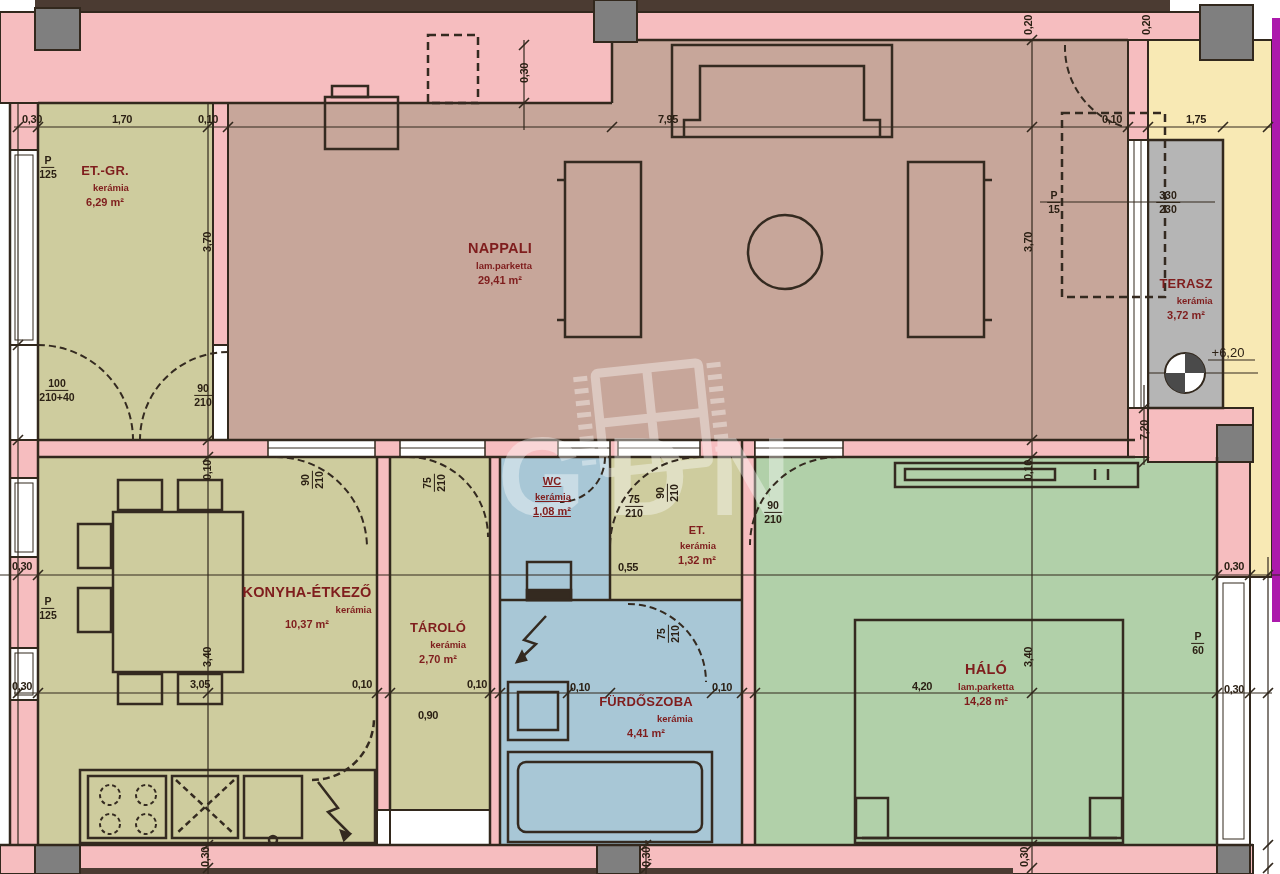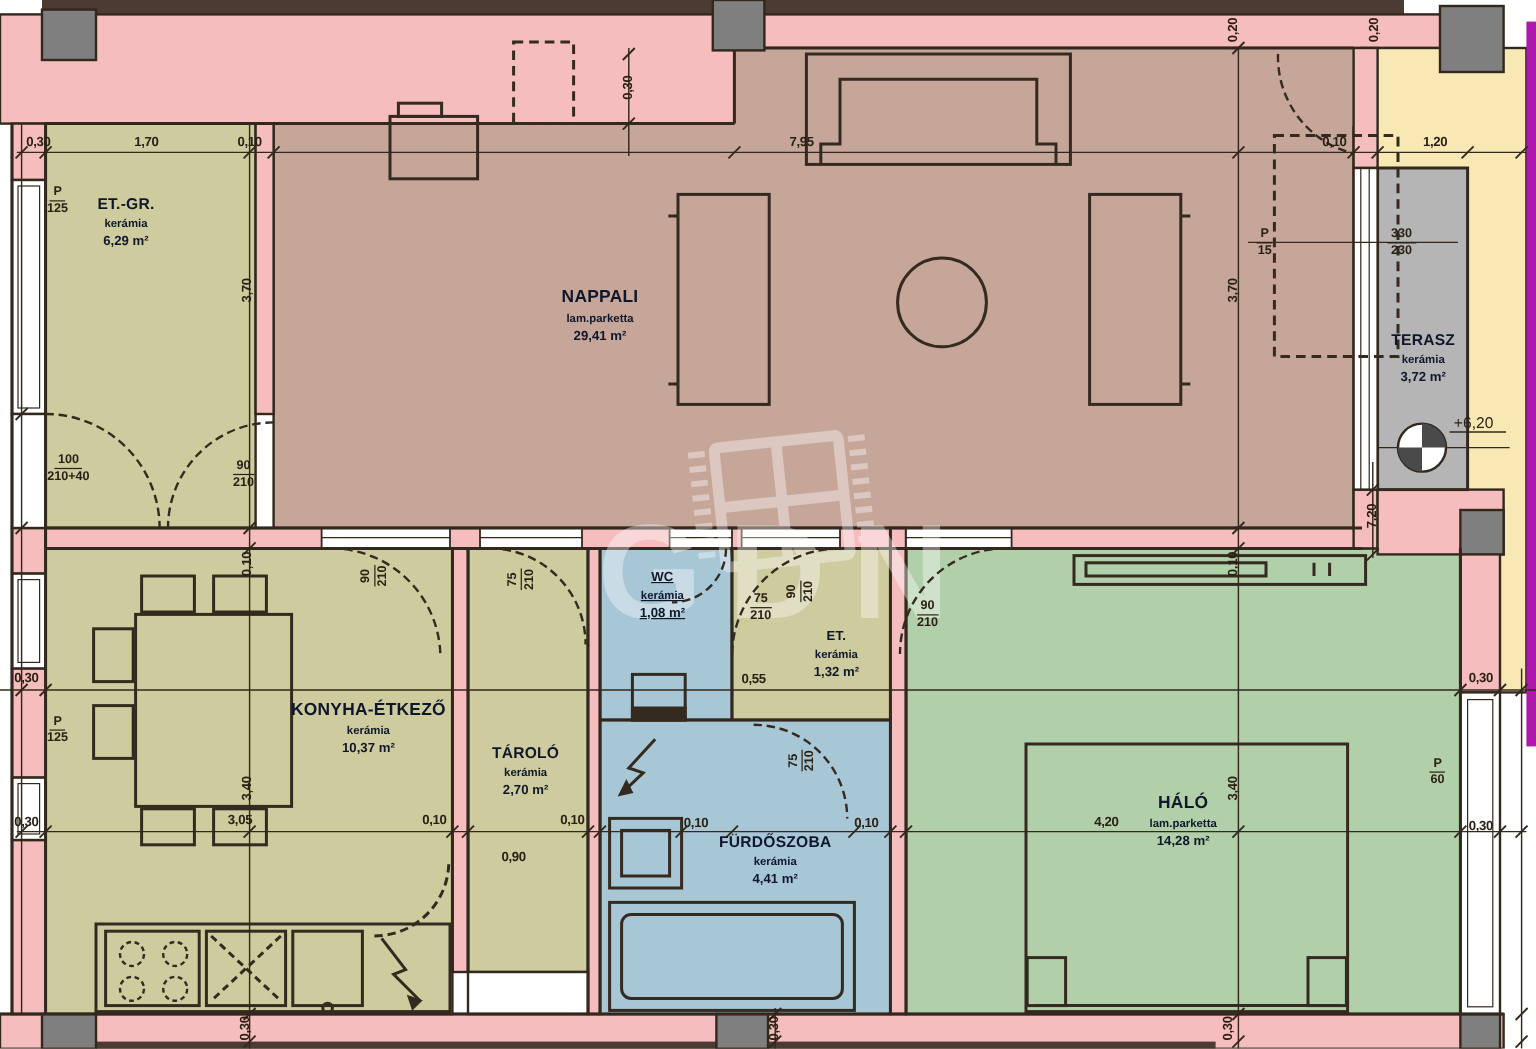--- a/index.html
+++ b/index.html
@@ -12,25 +12,25 @@
   .dim.rot{transform:translate(-50%,-50%) rotate(-90deg);}
   
   .frac{position:absolute;transform:translate(-50%,-50%);display:flex;flex-direction:column;
         align-items:center;font-weight:bold;font-size:10.5px;color:#2b2014;line-height:1.2;
         white-space:nowrap;}
   .frac .ft{border-bottom:1.5px solid #2b2014;padding:0 3px;}
   .frac .fb{padding:0 3px;}
   .frac.rot{transform:translate(-50%,-50%) rotate(-90deg);}
   
   .room-label{position:absolute;transform:translate(-50%,-50%);text-align:center;
-              color:#0f172a;white-space:nowrap;}
+              color:#7f1d1d;white-space:nowrap;}
   .room-label .rn{display:block;font-weight:bold;font-size:13px;letter-spacing:0.2px;}
   .room-label.big .rn{font-size:14.5px;}
   .room-label.small .rn{font-size:11px;}
-  .room-label .rm{display:block;font-weight:bold;font-size:9.5px;margin-top:4px;}
+  .room-label .rm{display:block;font-weight:bold;font-size:9.5px;margin-top:4px;text-align:right;}
   .room-label .ra{display:block;font-weight:bold;font-size:11px;margin-top:3px;text-align:center;}
   .elev{position:absolute;transform:translate(-50%,-50%);font-weight:normal;font-size:13px;
         color:#2b2014;}
 </style>
 </head>
 <body>
 
 <div id="plan">
 
 <svg width="1280" height="874" viewBox="0 0 1280 874">
@@ -336,21 +336,21 @@
 </div>
 
 <span class="elev" style="left:1228px;top:352px;">+6,20</span>
 
 <div id="dim-layer">
       <span class="dim" style="left: 32px; top: 119px;">0,30</span>
       <span class="dim" style="left: 122px; top: 119px;">1,70</span>
       <span class="dim" style="left: 208px; top: 119px;">0,10</span>
       <span class="dim" style="left: 668px; top: 119px; text-align: right;">7,95</span>
       <span class="dim" style="left: 1112px; top: 119px;">0,10</span>
-      <span class="dim" style="left: 1196px; top: 119px;">1,20</span>
+      <span class="dim" style="left: 1196px; top: 119px;">1,75</span>
       <span class="dim rot" style="left: 524px; top: 73px;">0,30</span>
       <span class="dim rot" style="left: 1028px; top: 25px;">0,20</span>
       <span class="dim rot" style="left: 1146px; top: 25px;">0,20</span>
       <span class="dim rot" style="left: 207px; top: 242px;">3,70</span>
       <span class="dim rot" style="left: 207px; top: 470px;">0,10</span>
       <span class="dim rot" style="left: 207px; top: 657px;">3,40</span>
       <span class="dim rot" style="left: 205px; top: 857px;">0,30</span>
       <span class="dim rot" style="left: 1028px; top: 242px;">3,70</span>
       <span class="dim rot" style="left: 1028px; top: 470px;">0,10</span>
       <span class="dim rot" style="left: 1028px; top: 657px;">3,40</span>

